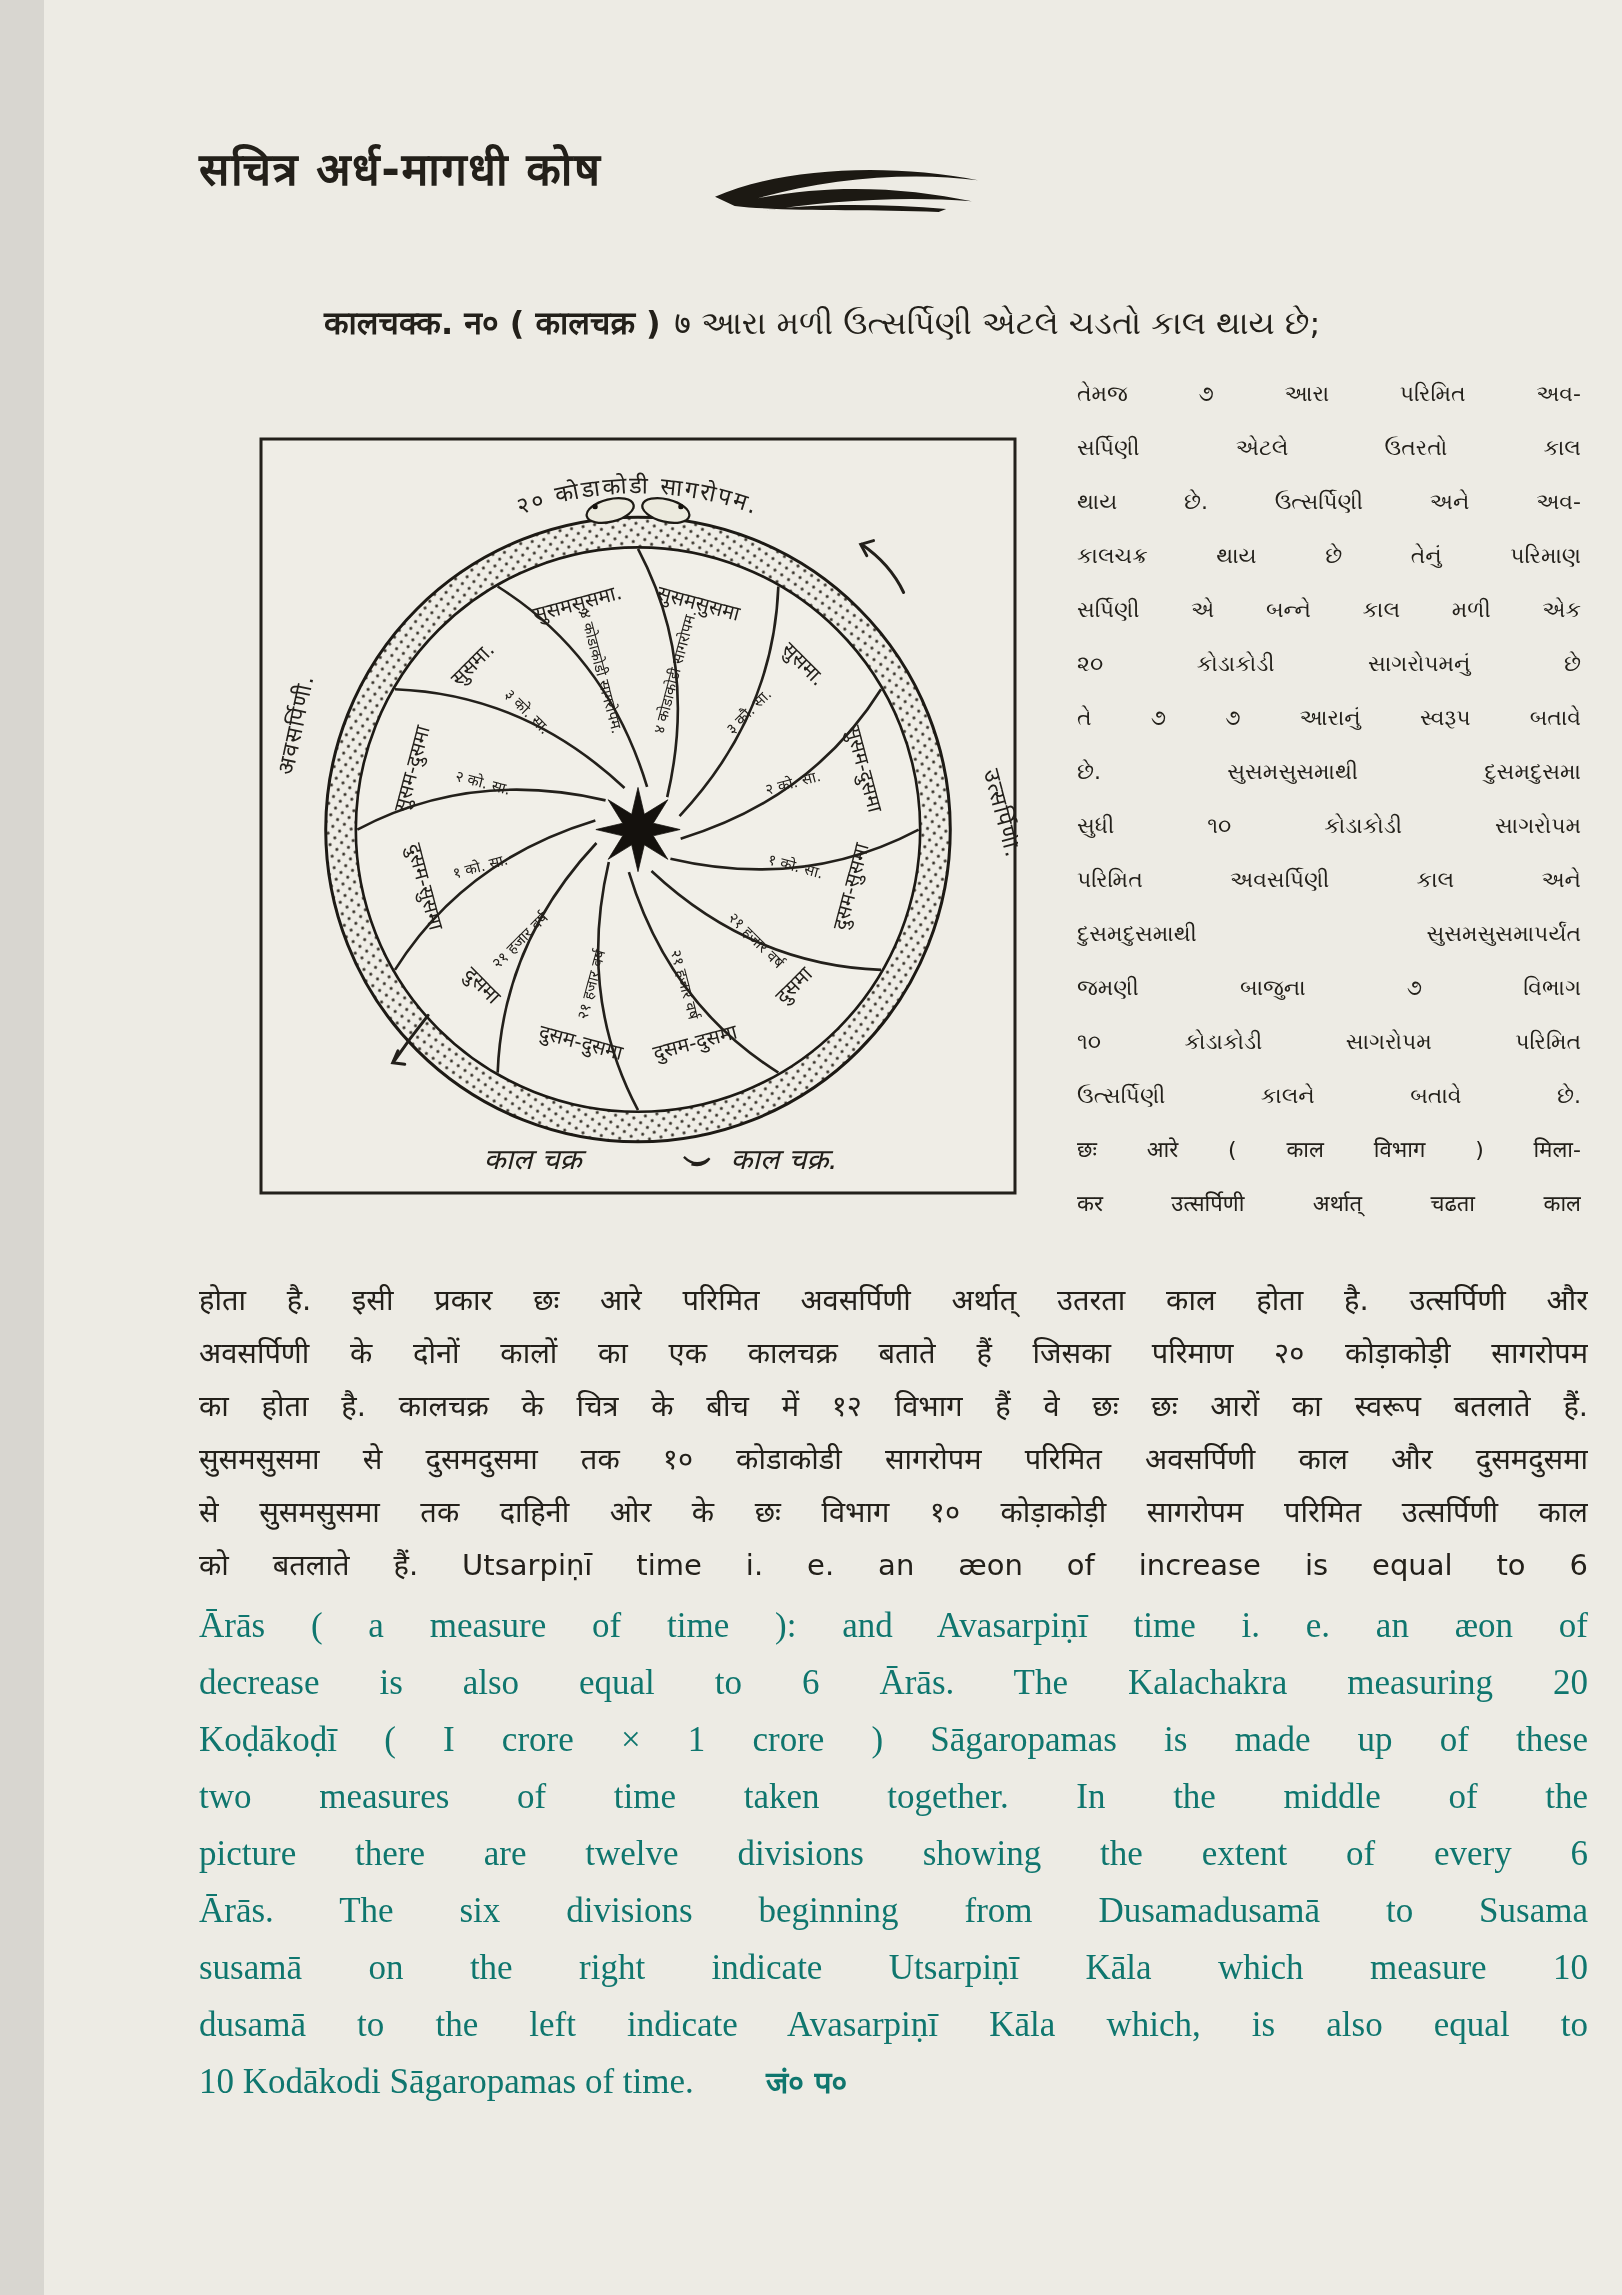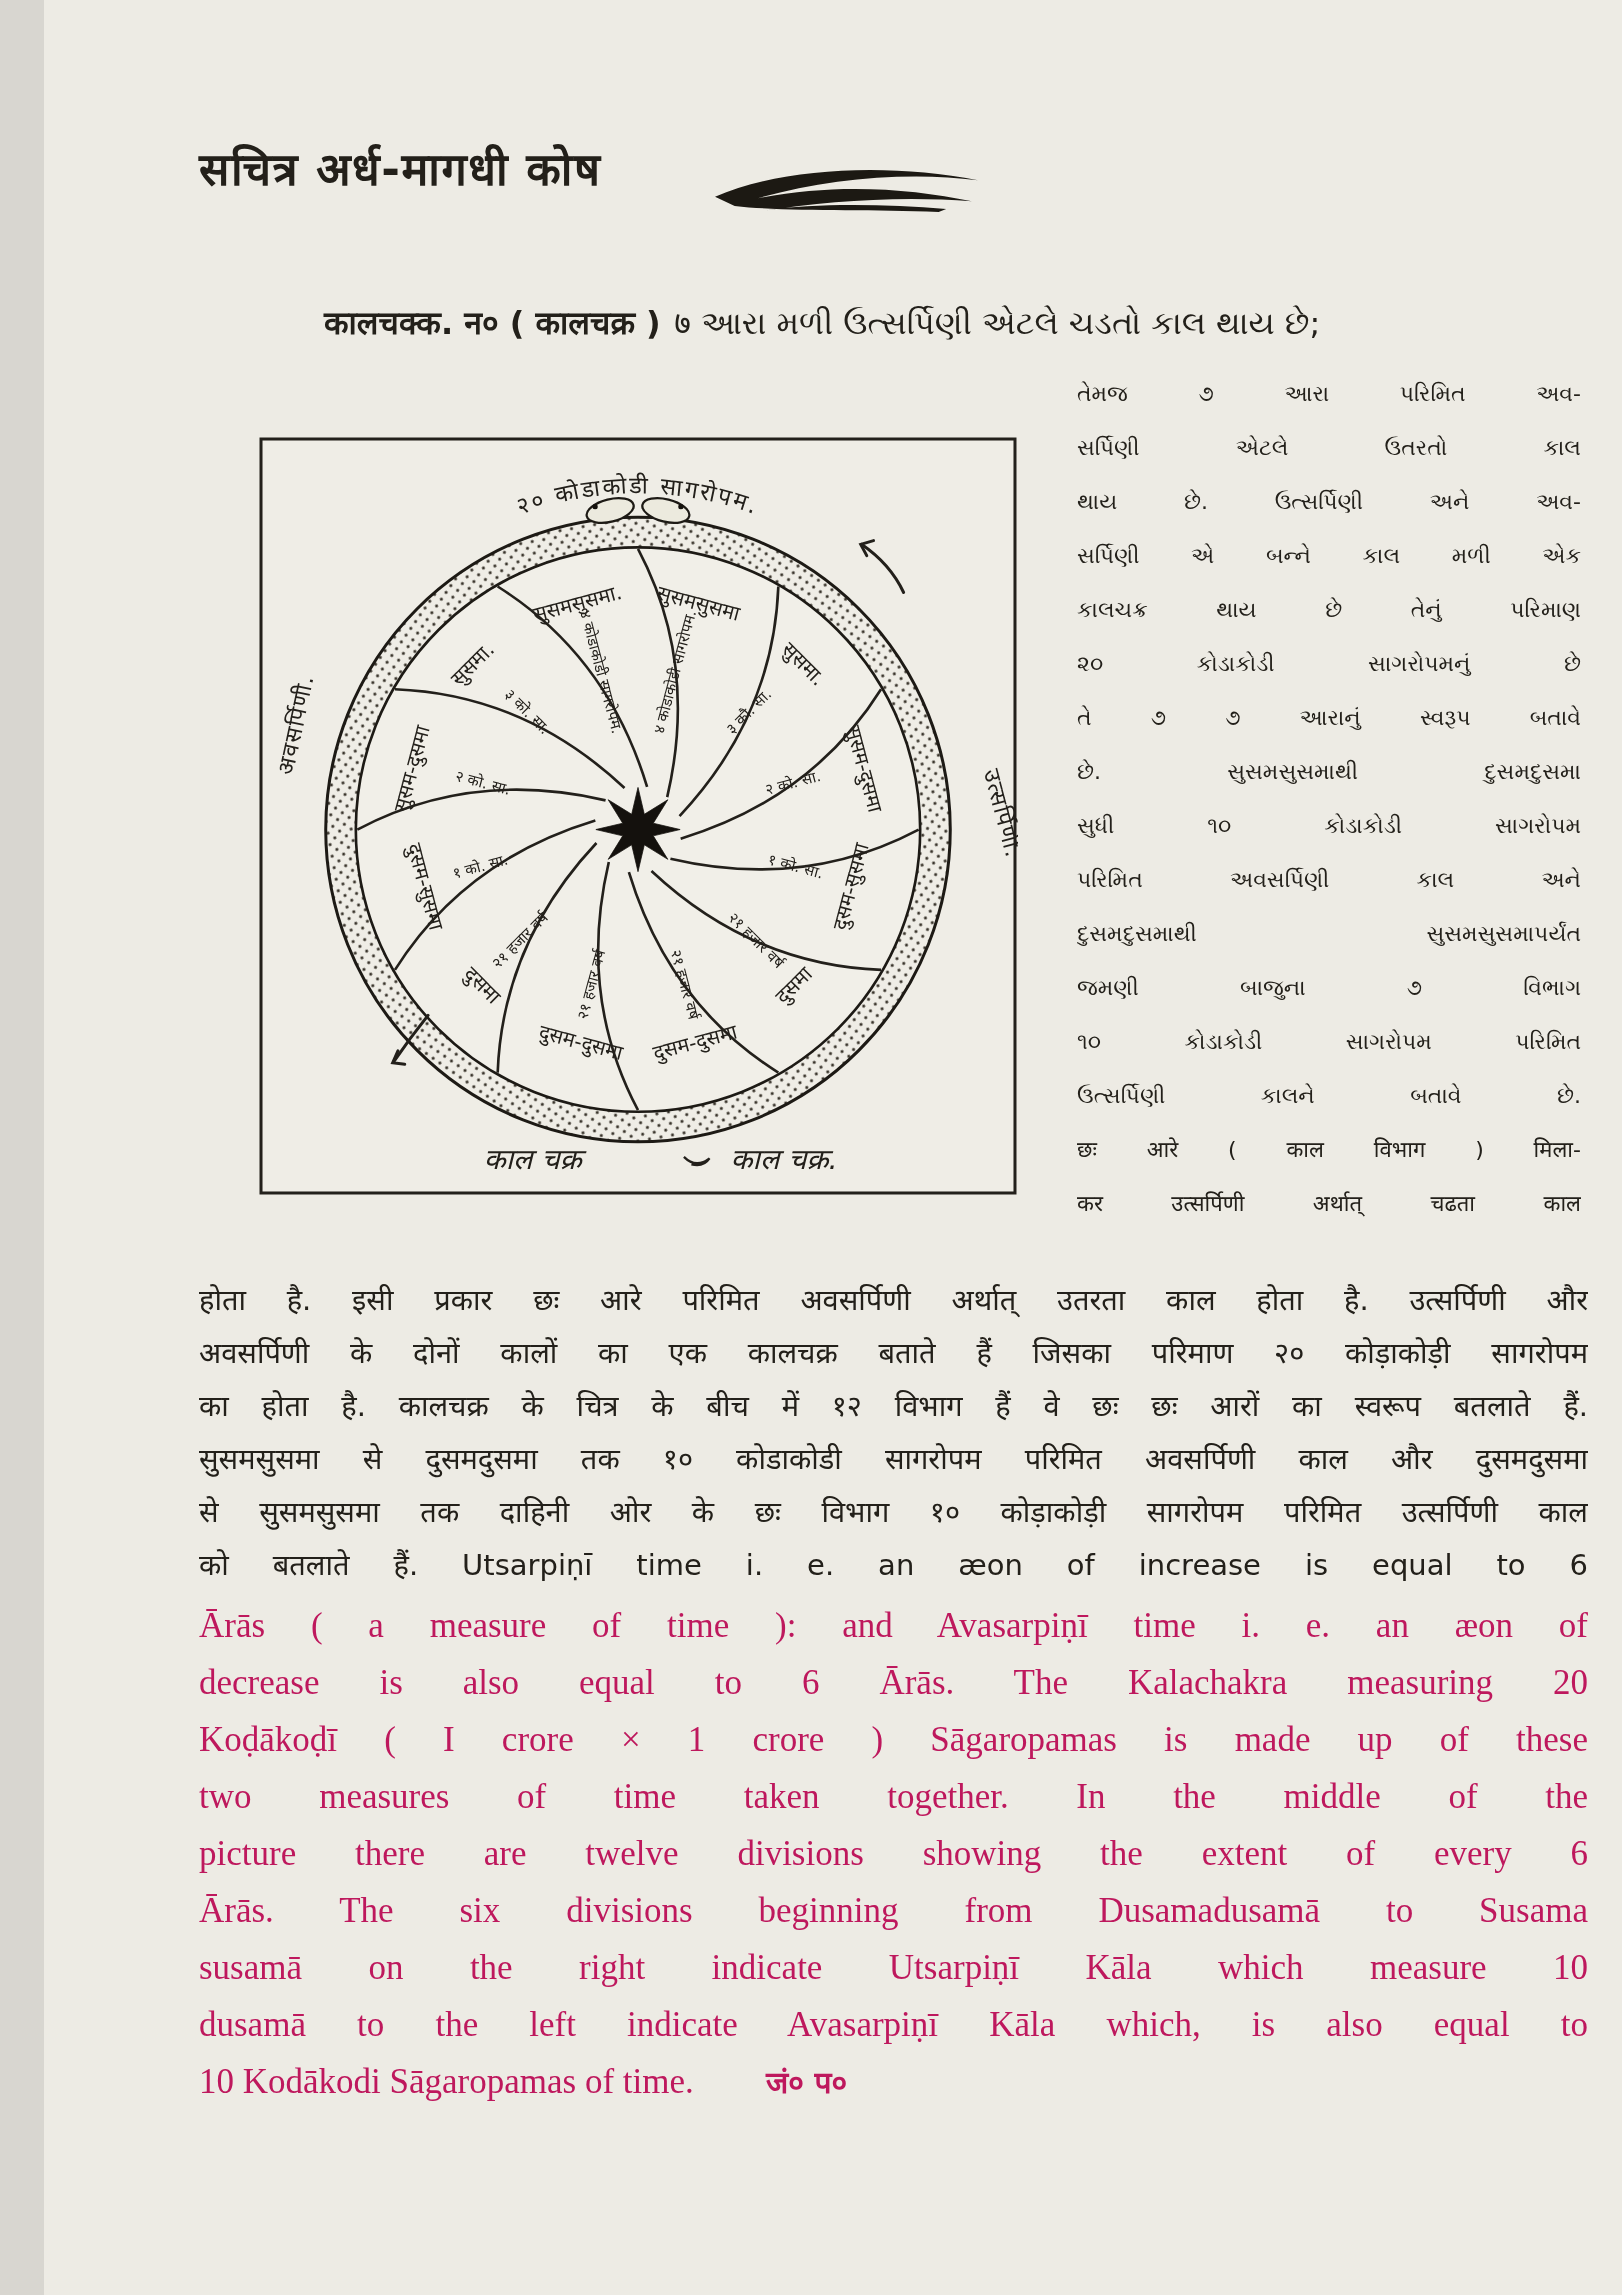--- a/index.html
+++ b/index.html
@@ -34,21 +34,21 @@
 
   .hindi-block {
     position:absolute; left:155px; top:1274px; width:1389px; height:323px;
     font-size:29px; line-height:53px; overflow:hidden;
   }
   .h-line { text-align:justify; text-align-last:justify; }
 
   .eng-block {
     position:absolute; left:155px; top:1597px; width:1389px; height:596px;
     font-family:"Liberation Serif","DejaVu Serif", serif;
-    font-size:35px; line-height:57px; color:#be185d; overflow:hidden;
+    font-size:35px; line-height:57px; color:#0f766e; overflow:hidden;
   }
   .e-line { text-align:justify; text-align-last:justify; }
   .e-last { text-align:right; text-align-last:left; }
   .ref { font-size:30px; font-weight:700; padding-left:19.6px; }
 
   
   svg text { font-family:"DejaVu Sans", sans-serif; fill:#23201b; }
   .frame { fill:#efede6; stroke:#23201b; stroke-width:4; }
   .ring-outer { stroke:#1d1a15; stroke-width:4; }
   .ring-inner { fill:#f1efe8; stroke:#1d1a15; stroke-width:3.5; }
@@ -163,22 +163,22 @@
         <path class="arrow" d="M226,770 Q202,800 180,832"></path>
         <path class="arrow" d="M195,835 L179,833 L186,817"></path>
       </g>
     </svg>
   </div>
 
   <div class="right-col">
       <div class="rc-line">તેમજ ૭ આરા પરિમિત અવ-</div>
       <div class="rc-line">સર્પિણી એટલે ઉતરતો કાલ</div>
       <div class="rc-line">થાય છે. ઉત્સર્પિણી અને અવ-</div>
+      <div class="rc-line">કાલચક્ર થાય છે તેનું પરિમાણ</div>
       <div class="rc-line">સર્પિણી એ બન્ને કાલ મળી એક</div>
-      <div class="rc-line">કાલચક્ર થાય છે તેનું પરિમાણ</div>
       <div class="rc-line">૨૦ કોડાકોડી સાગરોપમનું છે</div>
       <div class="rc-line">તે ૭ ૭ આરાનું સ્વરૂપ બતાવે</div>
       <div class="rc-line">છે. સુસમસુસમાથી દુસમદુસમા</div>
       <div class="rc-line">સુધી ૧૦ કોડાકોડી સાગરોપમ</div>
       <div class="rc-line">પરિમિત અવસર્પિણી કાલ અને</div>
       <div class="rc-line">દુસમદુસમાથી સુસમસુસમાપર્યંત</div>
       <div class="rc-line">જમણી બાજુના ૭ વિભાગ</div>
       <div class="rc-line">૧૦ કોડાકોડી સાગરોપમ પરિમિત</div>
       <div class="rc-line">ઉત્સર્પિણી કાલને બતાવે છે.</div>
       <div class="rc-line">छः आरे ( काल विभाग ) मिला-</div>

